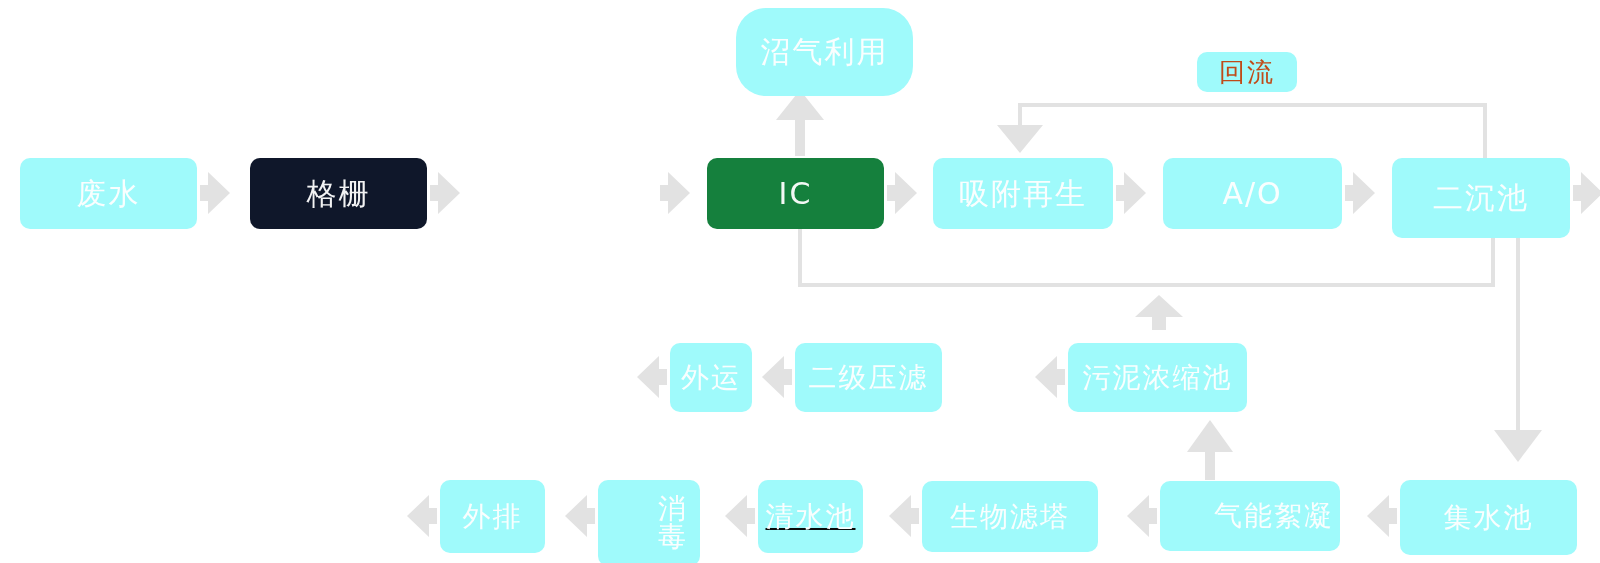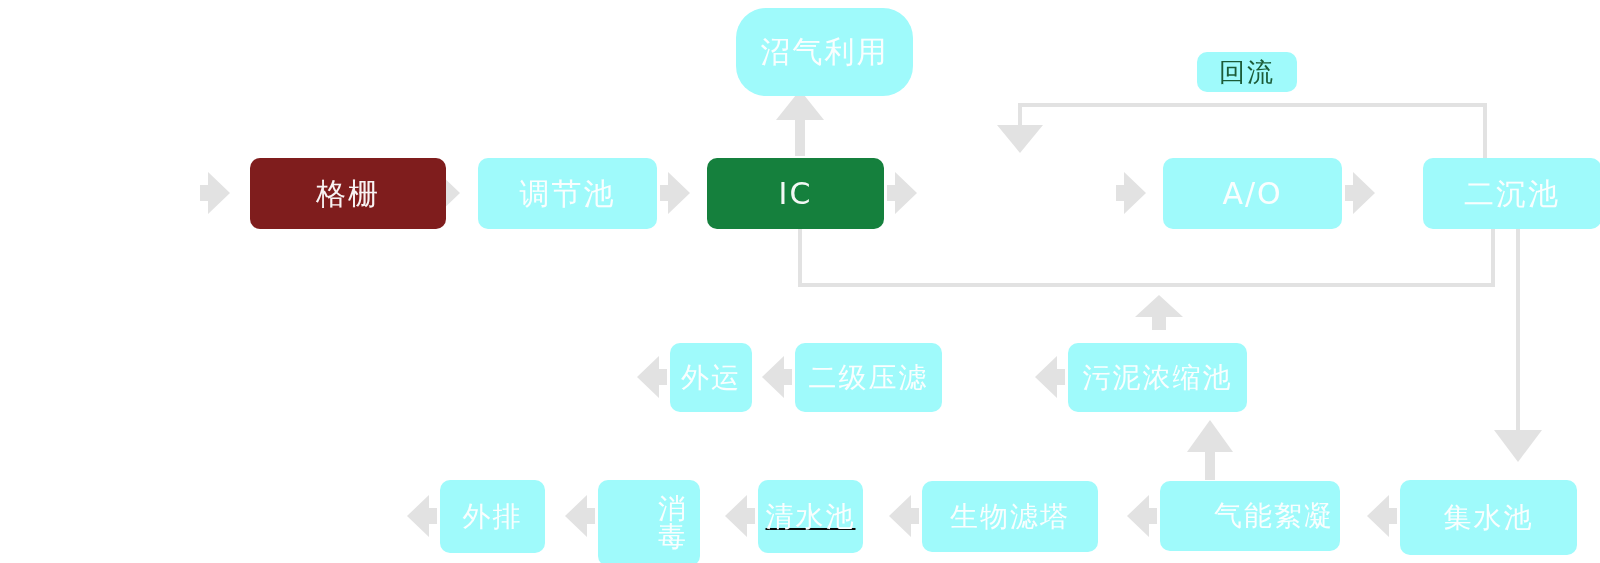--- a/index.html
+++ b/index.html
@@ -59,40 +59,43 @@
       <polygon points="889,516 911,495 911,508 919,508 919,524 911,524 911,537" fill="#e2e2e2"></polygon>
       <polygon points="1127,516 1149,495 1149,508 1157,508 1157,524 1149,524 1149,537" fill="#e2e2e2"></polygon>
       <polygon points="1367,516 1389,495 1389,508 1397,508 1397,524 1389,524 1389,537" fill="#e2e2e2"></polygon>
       <polygon points="800,90 776,120 795,120 795,156 805,156 805,120 824,120" fill="#e2e2e2"></polygon>
       <polygon points="1020,153 997,125 1020,125 1020,125 1020,125 1020,125 1043,125" fill="#e2e2e2"></polygon>
       <polygon points="1159,295 1135,317 1152,317 1152,330 1166,330 1166,317 1183,317" fill="#e2e2e2"></polygon>
       <polygon points="1210,420 1187,452 1205,452 1205,480 1215,480 1215,452 1233,452" fill="#e2e2e2"></polygon>
       <polygon points="1518,462 1494,430 1518,430 1518,430 1518,430 1518,430 1542,430" fill="#e2e2e2"></polygon>
     </svg>
 
-    <div class="node" style="left: 250px; top: 158px; width: 196px; height: 71px; background: #7f1d1d;">
+<div class="node" style="left: 20px; top: 158px; width: 177px; height: 71px; background: rgb(159, 250, 251);">
+      <span style="color: rgb(255, 255, 255); opacity: 0.95; font-size: 30px;">废水</span>
+    </div>
+    <div class="node" style="left: 250px; top: 158px; width: 177px; height: 71px; background: #0f172a;">
       <span style="color: rgb(255, 255, 255); opacity: 0.95; font-size: 30px;">格栅</span>
-    </div>
-    <div class="node" style="left: 478px; top: 158px; width: 179px; height: 71px; background: rgb(159, 250, 251);">
-      <span style="color: rgb(255, 255, 255); opacity: 0.95; font-size: 30px;">调节池</span>
     </div>
     <div class="node" style="left: 707px; top: 158px; width: 177px; height: 71px; background: #15803d;">
       <span style="color: rgb(255, 255, 255); opacity: 0.95; font-size: 30px;">IC</span>
     </div>
+    <div class="node" style="left: 933px; top: 158px; width: 180px; height: 71px; background: rgb(159, 250, 251);">
+      <span style="color: rgb(255, 255, 255); opacity: 0.95; font-size: 30px;">吸附再生</span>
+    </div>
     <div class="node" style="left: 1163px; top: 158px; width: 179px; height: 71px; background: rgb(159, 250, 251);">
       <span style="color: rgb(255, 255, 255); opacity: 0.95; font-size: 30px;">A/O</span>
     </div>
-    <div class="node" style="left: 1392px; top: 158px; width: 178px; height: 71px; background: rgb(159, 250, 251); margin-left: 31px;">
+    <div class="node" style="left: 1392px; top: 158px; width: 178px; height: 80px; background: rgb(159, 250, 251);">
       <span style="color: rgb(255, 255, 255); opacity: 0.95; font-size: 30px;">二沉池</span>
     </div>
     <div class="node" style="left: 736px; top: 8px; width: 177px; height: 88px; background: rgb(159, 250, 251); border-radius: 30px;">
       <span style="color: rgb(255, 255, 255); opacity: 0.95; font-size: 30px;">沼气利用</span>
     </div>
     <div class="node" style="left: 1197px; top: 52px; width: 100px; height: 40px; background: rgb(159, 250, 251);">
-      <span style="color: #14532d; opacity: 0.95; font-size: 26px;">回流</span>
+      <span style="color: #c2410c; opacity: 0.95; font-size: 26px;">回流</span>
     </div>
     <div class="node" style="left: 670px; top: 343px; width: 82px; height: 69px; background: rgb(159, 250, 251);">
       <span style="color: rgb(255, 255, 255); opacity: 0.95; font-size: 28px;">外运</span>
     </div>
     <div class="node" style="left: 795px; top: 343px; width: 147px; height: 69px; background: rgb(159, 250, 251);">
       <span style="color: rgb(255, 255, 255); opacity: 0.95; font-size: 28px;">二级压滤</span>
     </div>
     <div class="node" style="left: 1068px; top: 343px; width: 179px; height: 69px; background: rgb(159, 250, 251);">
       <span style="color: rgb(255, 255, 255); opacity: 0.95; font-size: 28px;">污泥浓缩池</span>
     </div>

